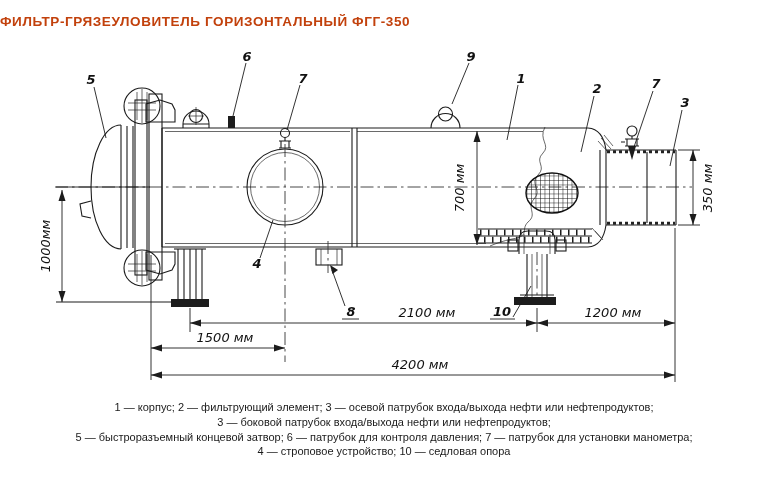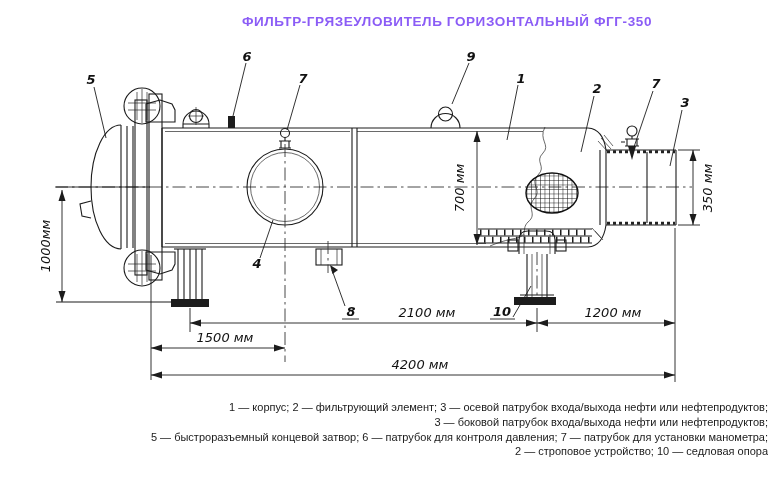--- a/index.html
+++ b/index.html
@@ -1,20 +1,20 @@
 <!DOCTYPE html>
 <html><head>
 <meta charset="utf-8">
 <style>
   html,body{margin:0;padding:0;background:#fff;}
   #page{position:relative;width:768px;height:496px;background:#ffffff;overflow:hidden;
         font-family:"Liberation Sans",sans-serif;color:#1c1c1c;}
-  #title{position:absolute;top:14px;left:0;width:652px;text-align:right;
-         font-size:13.5px;font-weight:bold;letter-spacing:.6px;color:#8b5cf6;}
-  #legend{position:absolute;top:400px;left:0;width:768px;text-align:right;
+  #title{position:absolute;top:14px;left:0;width:652px;text-align:left;
+         font-size:13.5px;font-weight:bold;letter-spacing:.6px;color:#c2410c;}
+  #legend{position:absolute;top:400px;left:0;width:768px;text-align:center;
           font-size:11px;line-height:14.8px;color:#1a1a1a;}
   svg{position:absolute;left:0;top:0;}
   .ln{stroke:#1c1c1c;stroke-width:1.1;fill:none;}
   .thin{stroke:#2a2a2a;stroke-width:.7;fill:none;}
   .cl{stroke:#333;stroke-width:.9;fill:none;stroke-dasharray:13 4 2.5 4;}
   .dim{stroke:#1c1c1c;stroke-width:.9;fill:none;}
   .arr{fill:#1c1c1c;stroke:none;}
   .blk{fill:#1c1c1c;stroke:none;}
   .dimtxt{font-family:"DejaVu Sans",sans-serif;font-style:italic;font-size:13px;fill:#111;}
   .callout{font-family:"DejaVu Sans",sans-serif;font-style:italic;font-weight:bold;font-size:13px;fill:#111;}
@@ -210,15 +210,15 @@
       <text class="callout" text-anchor="middle" x="257" y="268">4</text>
       <text class="callout" text-anchor="middle" x="351" y="316">8</text>
       <text class="callout" text-anchor="middle" x="502" y="316">10</text>
     </g>
   </svg>
 
   <div id="legend">
     <div>1 — корпус; 2 — фильтрующий элемент; 3 — осевой патрубок входа/выхода нефти или нефтепродуктов;</div>
     <div>3 — боковой патрубок входа/выхода нефти или нефтепродуктов;</div>
     <div>5 — быстроразъемный концевой затвор; 6 — патрубок для контроля давления; 7 — патрубок для установки манометра;</div>
-    <div>2 — строповое устройство; 10 — седловая опора</div>
+    <div>4 — строповое устройство; 10 — седловая опора</div>
   </div>
 </div>
 
 </body></html>

